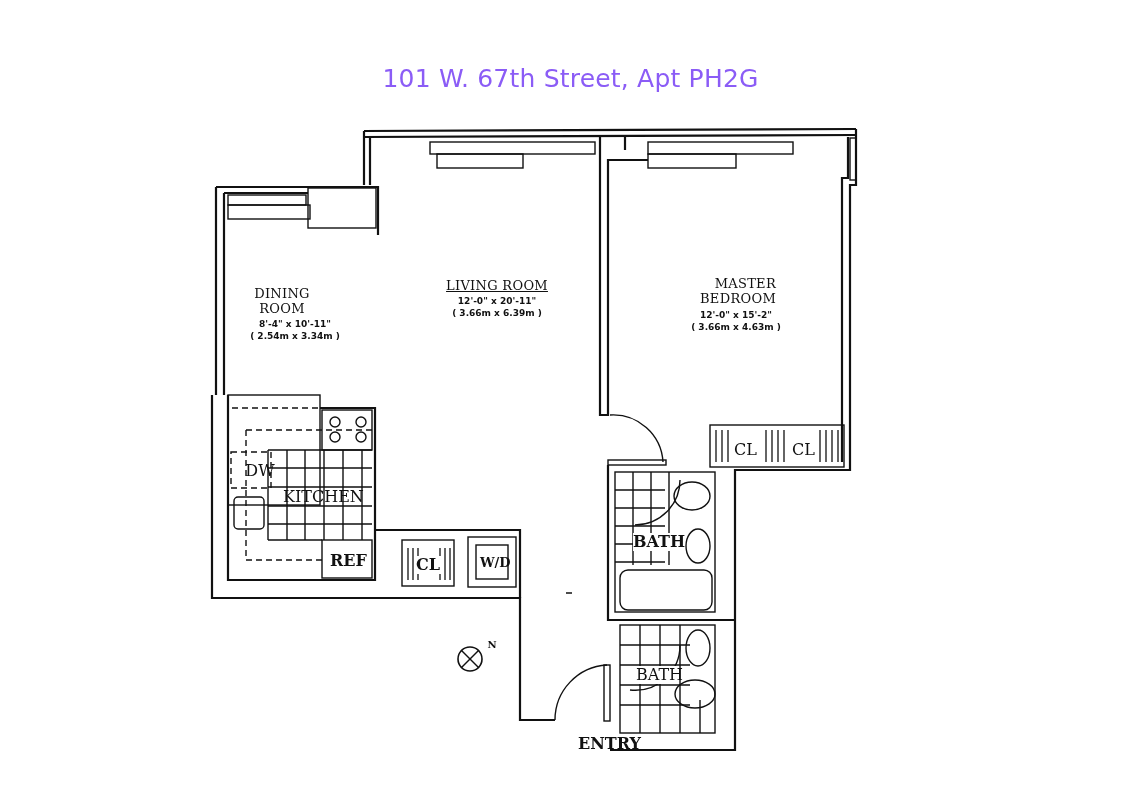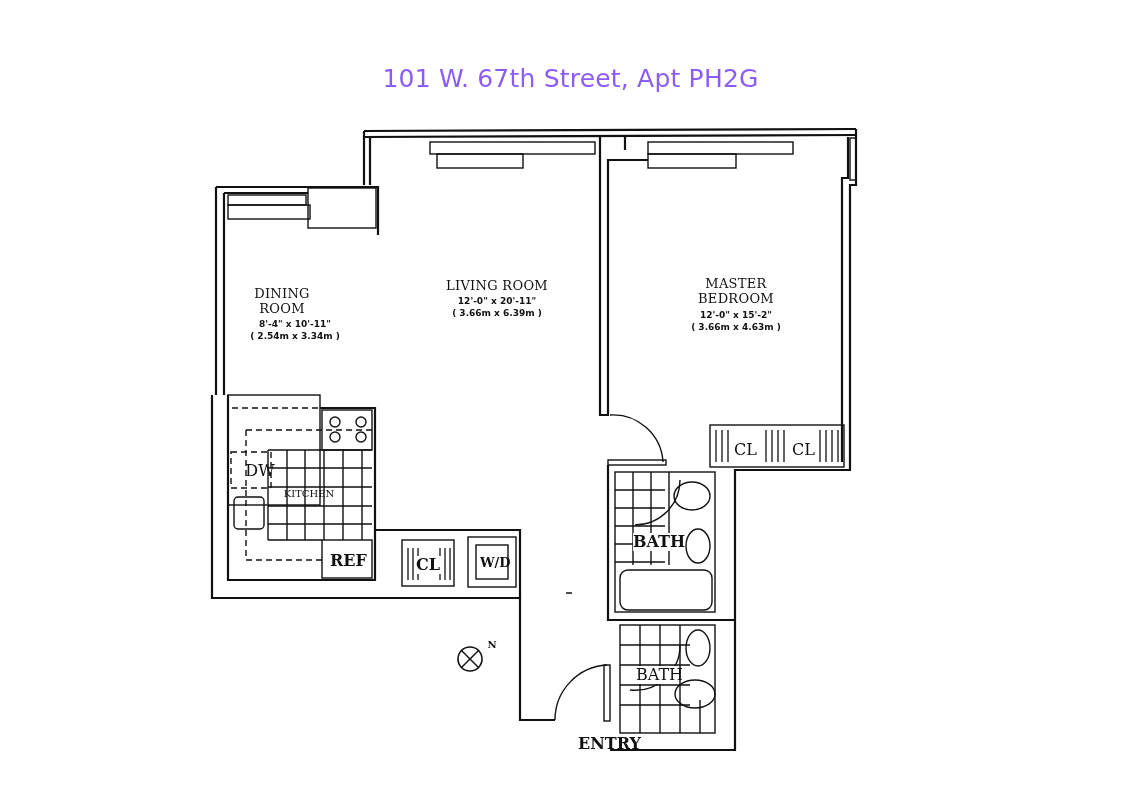--- a/index.html
+++ b/index.html
@@ -147,36 +147,36 @@
 
 <div class="lbl room" style="left:252px; top:287px; width:60px;">
   <div>DINING</div>
   <div>ROOM</div>
 </div>
 <div class="lbl dim" style="left:240px; top:319px; width:110px;">
   <div>8'-4" x 10'-11"</div>
   <div>( 2.54m x 3.34m )</div>
 </div>
 
-<div class="lbl room" style="left:437px; top:279px; width:120px;">LIVING ROOM</div>
+<div class="lbl room" style="left:437px; top:279px; width:120px;text-decoration:underline;">LIVING ROOM</div>
 <div class="lbl dim" style="left:442px; top:296px; width:110px;">
   <div>12'-0" x 20'-11"</div>
   <div>( 3.66m x 6.39m )</div>
 </div>
 
-<div class="lbl room" style="left:696px; top:277px; width:80px;">
+<div class="lbl room" style="left:696px; top:277px; width:80px;text-align:right;">
   <div>MASTER</div>
   <div>BEDROOM</div>
 </div>
 <div class="lbl dim" style="left:681px; top:310px; width:110px;">
   <div>12'-0" x 15'-2"</div>
   <div>( 3.66m x 4.63m )</div>
 </div>
 
-<div class="lbl small" style="left:274px; top:488px; width:70px; font-weight:normal; font-size:10px;">KITCHEN</div>
+<div class="lbl small" style="left:283px; top:488px; width:70px; font-weight:normal; font-size:16px;">KITCHEN</div>
 <div class="lbl small" style="left:245px; top:462px; width:30px; font-weight:normal;">DW</div>
 <div class="lbl small" style="left:330px; top:552px; width:36px;">REF</div>
 <div class="lbl small" style="left:414px; top:556px; width:28px; background:#fff;">CL</div>
 <div class="lbl small" style="left:480px; top:556px; width:26px; font-size:13px;">W/D</div>
 <div class="lbl small" style="left:734px; top:441px; width:22px; background:#fff; font-weight:normal;">CL</div>
 <div class="lbl small" style="left:792px; top:441px; width:22px; background:#fff; font-weight:normal;">CL</div>
 <div class="lbl small" style="left:633px; top:533px; width:40px; background:#fff;">BATH</div>
 <div class="lbl small" style="left:636px; top:666px; width:40px; background:#fff; font-weight:normal;">BATH</div>
 <div class="lbl small" style="left:578px; top:735px; width:52px;">ENTRY</div>
 <div class="lbl small" style="left:486px; top:639px; width:12px; font-size:10px;">N</div>

